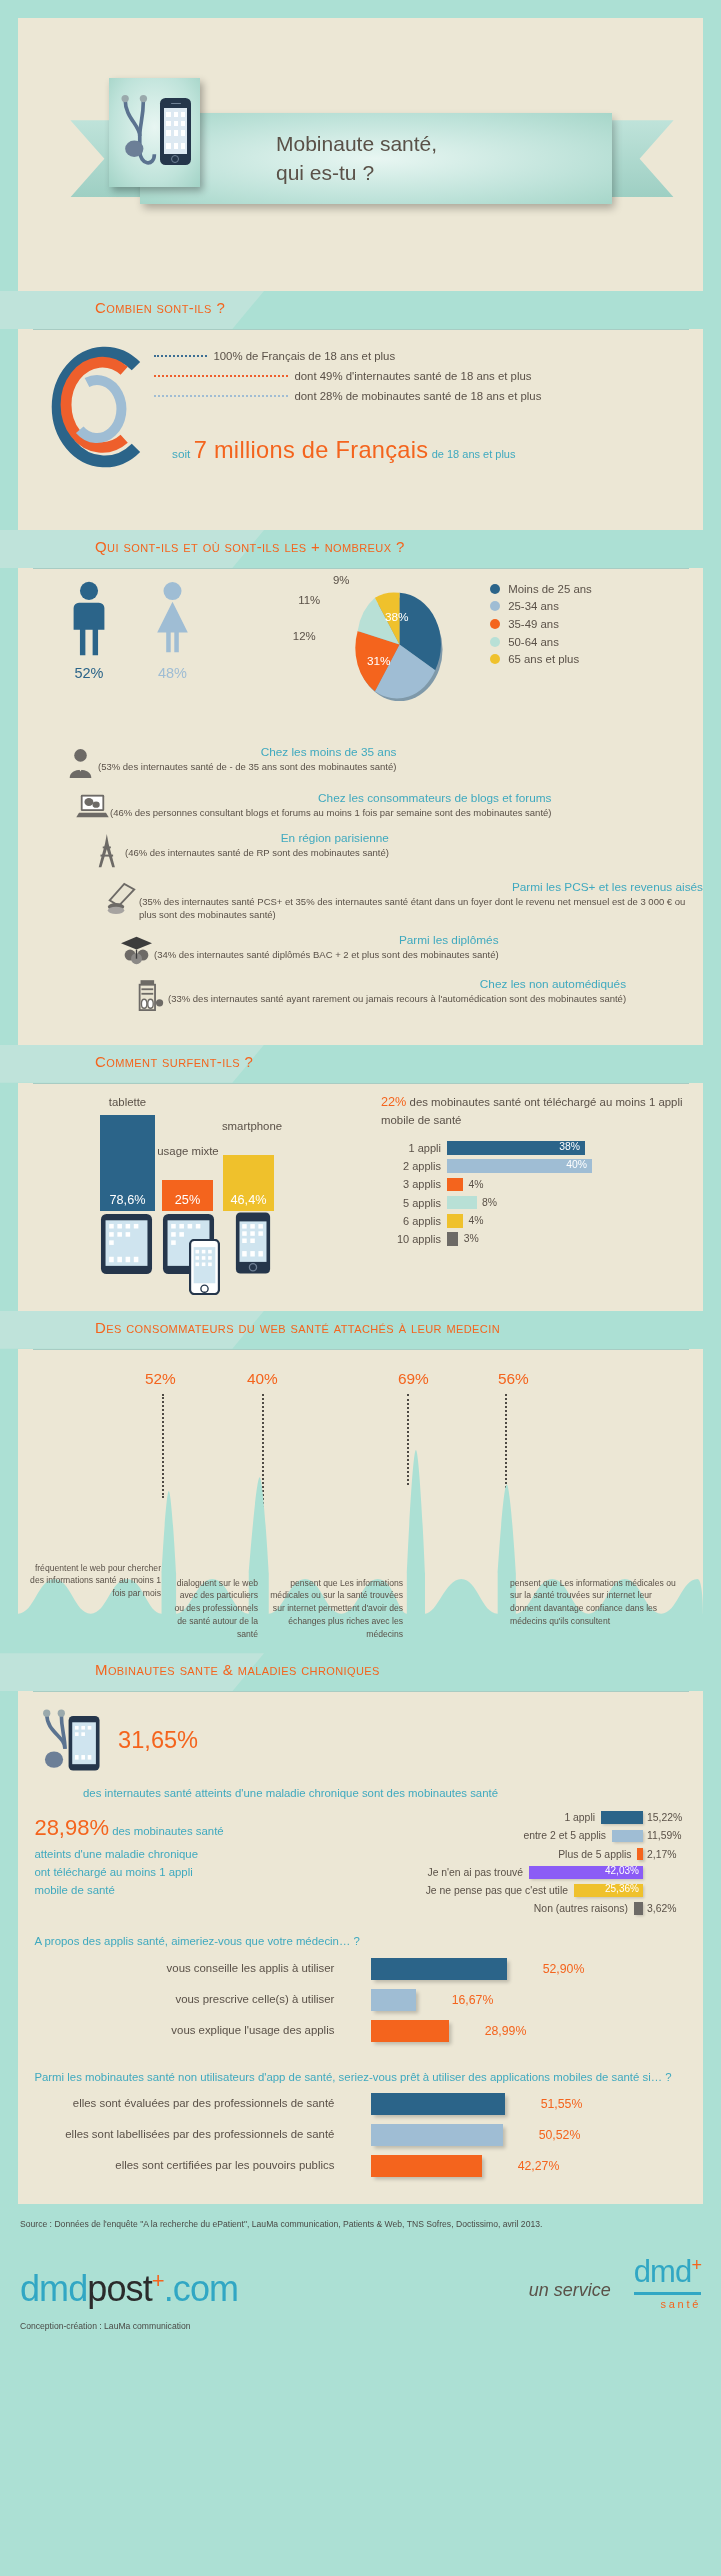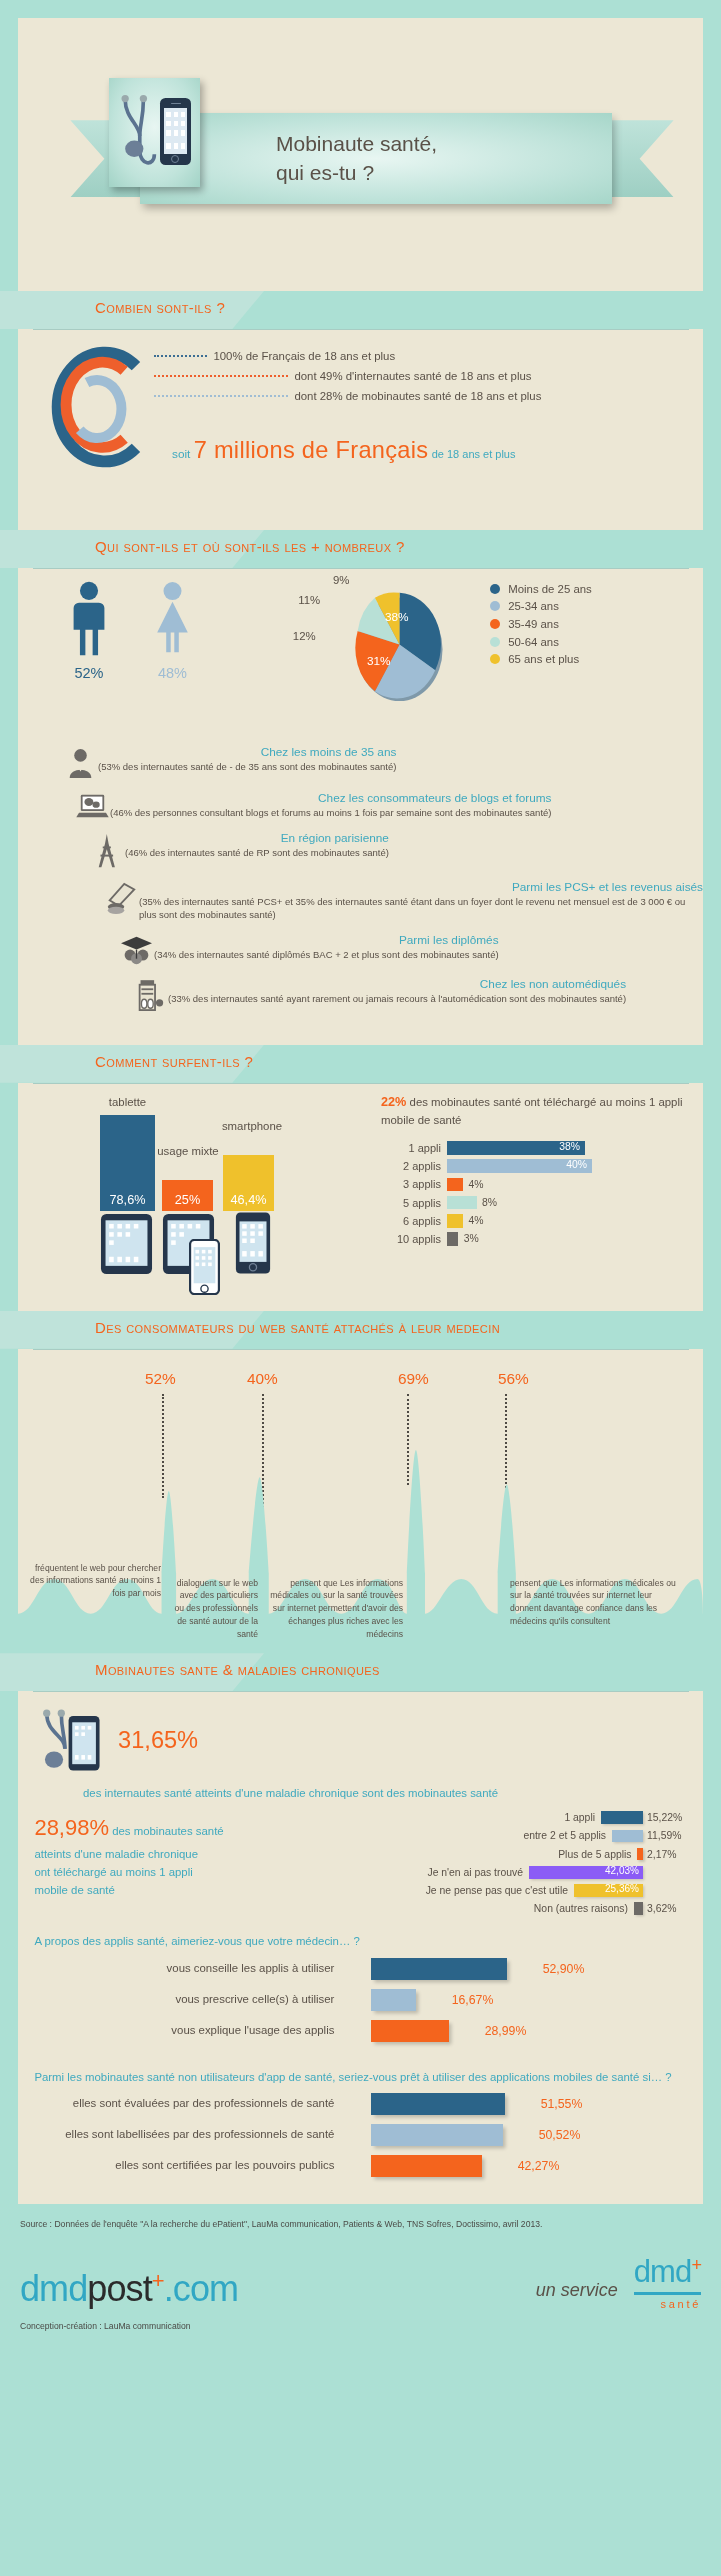--- a/index.html
+++ b/index.html
@@ -98,21 +98,21 @@
   .b6 { margin-left:114px; }
 
   
   .surf { padding:14.5px 0 14.5px 0; position:relative; height:227px; }
   .dev-chart { position:absolute; left:64px; top:16.4px; width:273px; height:182px; }
   .dev-col { position:absolute; bottom:71px; text-align:center; }
   .dev-bar { color:#fff; font-size:12.7px; display:flex; align-items:flex-end; justify-content:center; padding-bottom:4.5px; }
   .dev-cap { font-size:11.4px; color:#5a5148; position:absolute; width:100px; text-align:center; }
   .apps { position:absolute; left:363px; top:9px; width:327px; }
   .apps-h { font-size:11.4px; color:#5a5148; line-height:1.5; margin-bottom:11px; }
-  .apps-h b { color:#f4641d; font-size:12.7px; font-weight:bold; }
+  .apps-h b { color:#f4641d; font-size:12.7px; font-weight:normal; }
   .a-row { display:flex; align-items:center; height:16.4px; margin-bottom:1.8px; }
   .a-lbl { width:60px; text-align:right; font-size:11px; color:#5a5148; margin-right:5.5px; }
   .a-bar { height:13.6px; position:relative; }
   .a-bar span { position:absolute; right:4.5px; top:0; font-size:10.4px; color:#fff; }
   .a-out { font-size:10.4px; color:#5a5148; margin-left:5.5px; }
 
   
   .waves { position:relative; height:300px; background:#ece7d5; overflow:hidden; }
   .w-pct { position:absolute; top:20px; font-size:15.4px; color:#f4641d; }
   .w-dash { position:absolute; top:44px; width:0; border-left:2.7px dotted #4e4a44; }
@@ -142,21 +142,21 @@
   .q-val { font-size:12.3px; color:#f4641d; margin-left:7.3px; }
 
   
   .footer { padding:14.5px 20px 23.6px 20px; }
   .src { font-size:8.6px; color:#4a4a46; margin-bottom:25.4px; }
   .logos { display:flex; align-items:flex-end; justify-content:space-between; }
   .dmdpost { font-size:36px; letter-spacing:-0.9px; }
   .dmdpost .c1 { color:#31a7c4; }
   .dmdpost .c2 { color:#2b2b2b; }
   .dmdpost .plus { color:#f4641d; font-size:22px; vertical-align:super; }
-  .svc { display:flex; align-items:flex-end; gap:16px; }
+  .svc { display:flex; align-items:flex-end; gap:23px; }
   .svc .lbl { font-size:18px; color:#5a5148; font-style:italic; padding-bottom:9px; }
   .dmd { text-align:right; }
   .dmd .wd { font-size:31px; color:#31a7c4; letter-spacing:-0.9px; border-bottom:3.6px solid #31a7c4; padding-bottom:1.8px;}
   .dmd .wd .plus { color:#f4641d; font-size:18px; vertical-align:super; }
   .dmd .sante { font-size:11px; color:#f4641d; letter-spacing:2.7px; margin-top:2.7px; }
   .credit { font-size:8.6px; color:#4a4a46; margin-top:11px; }
 </style>
 </head>
 <body>
 

